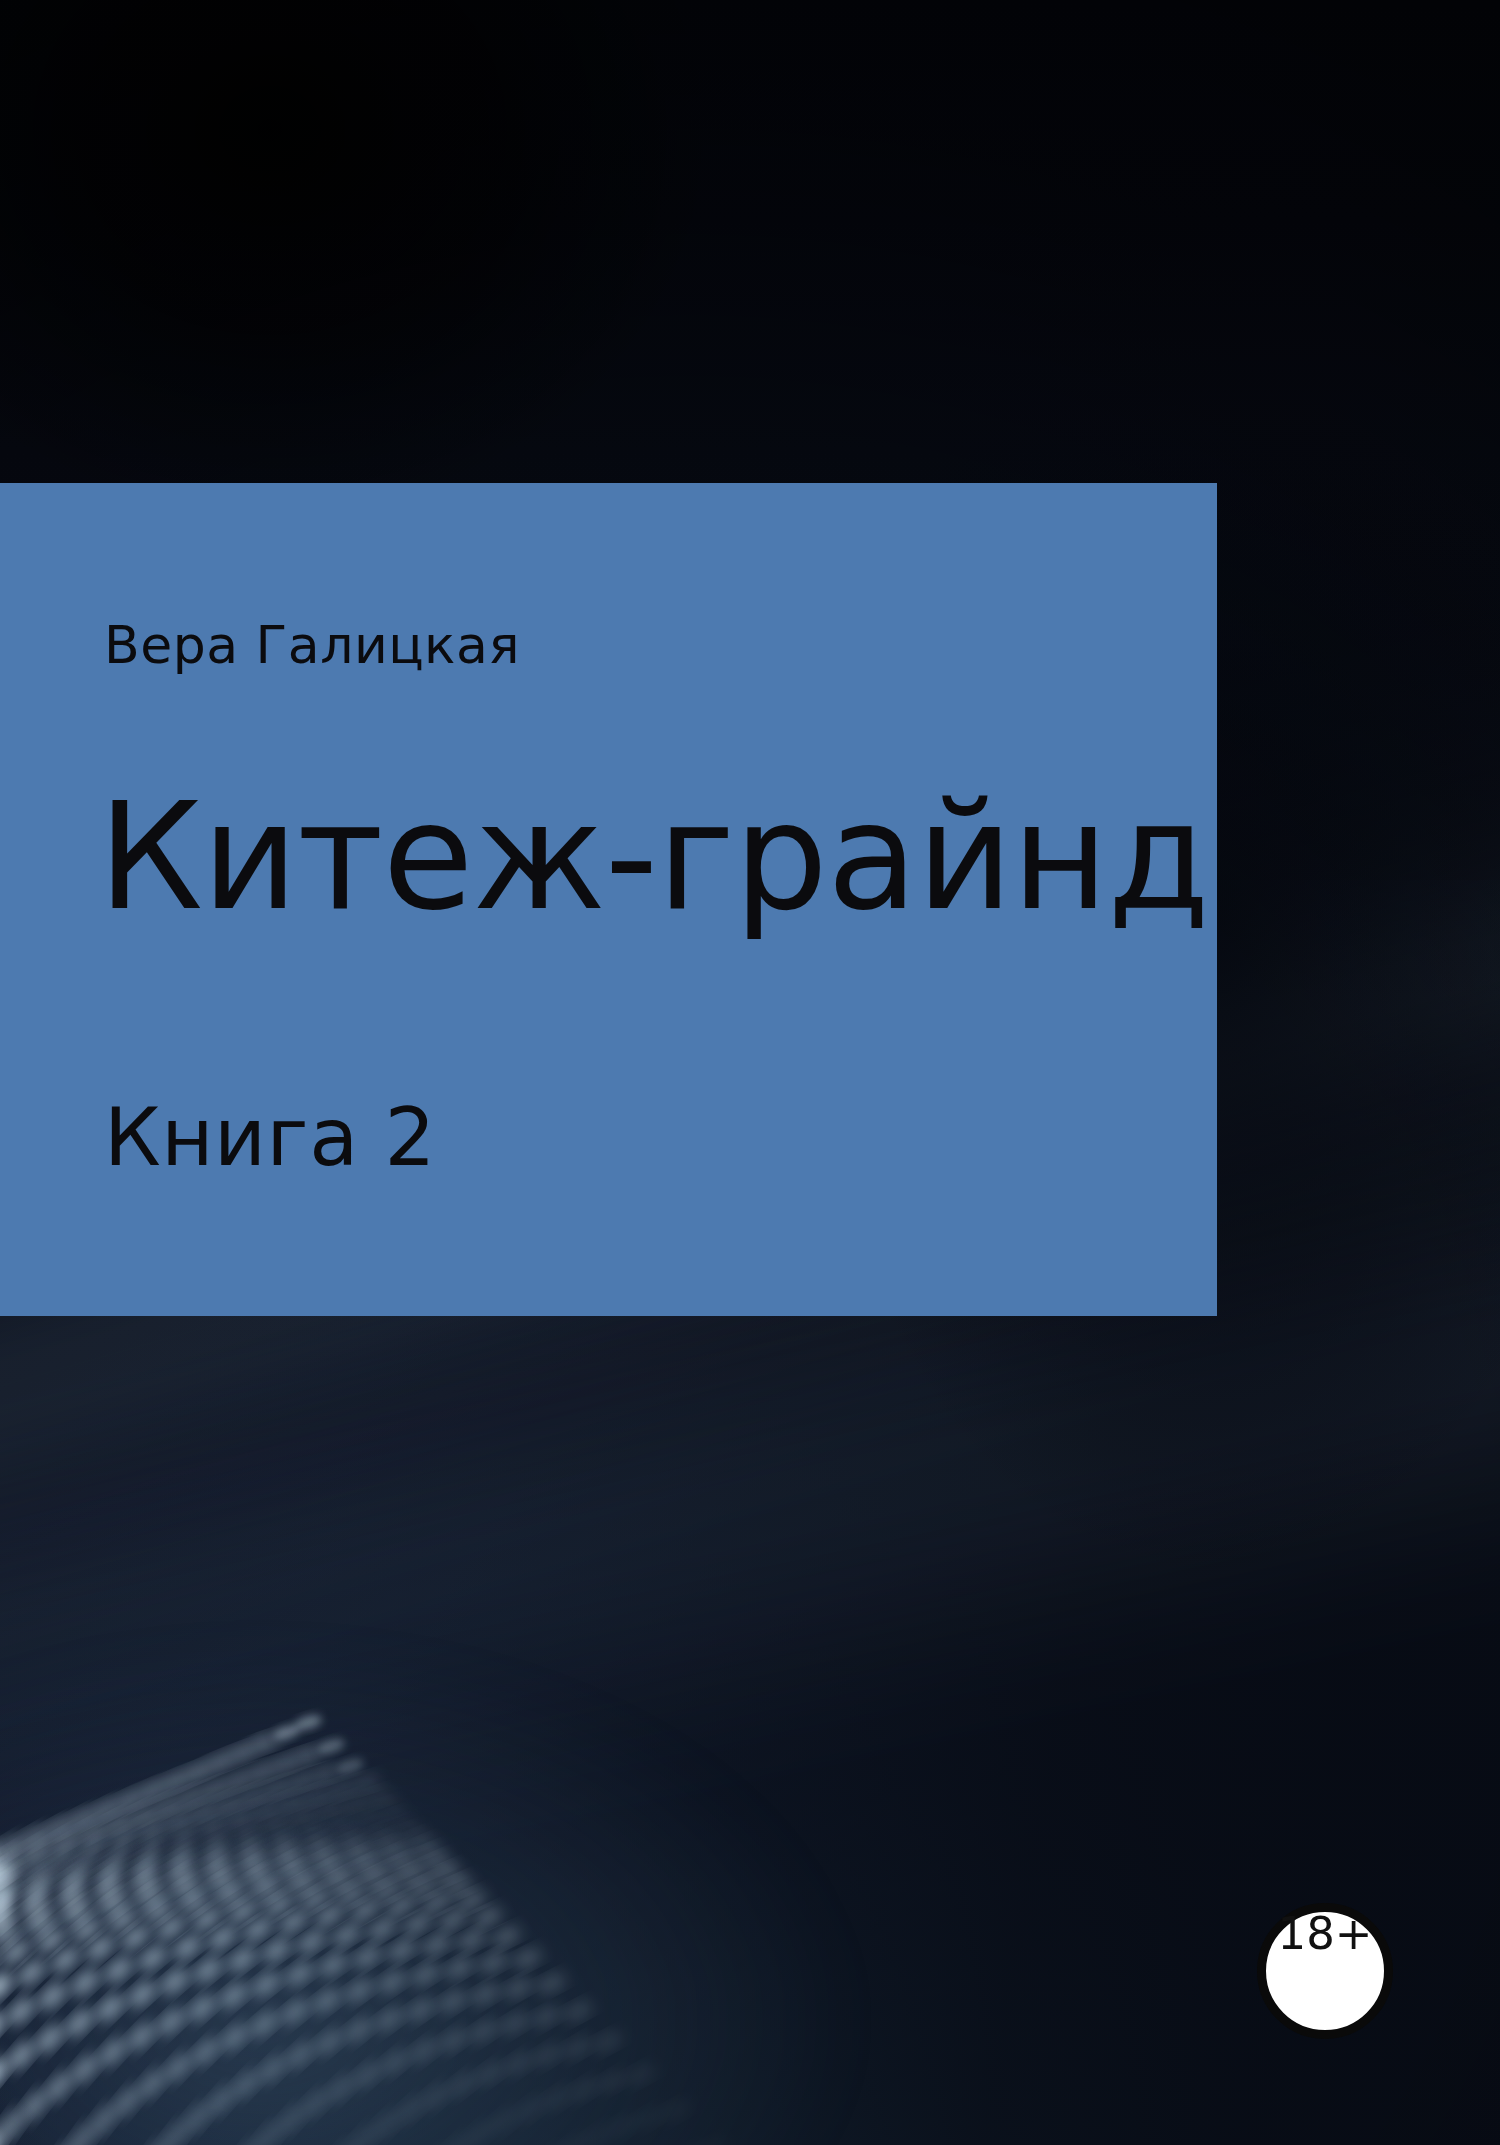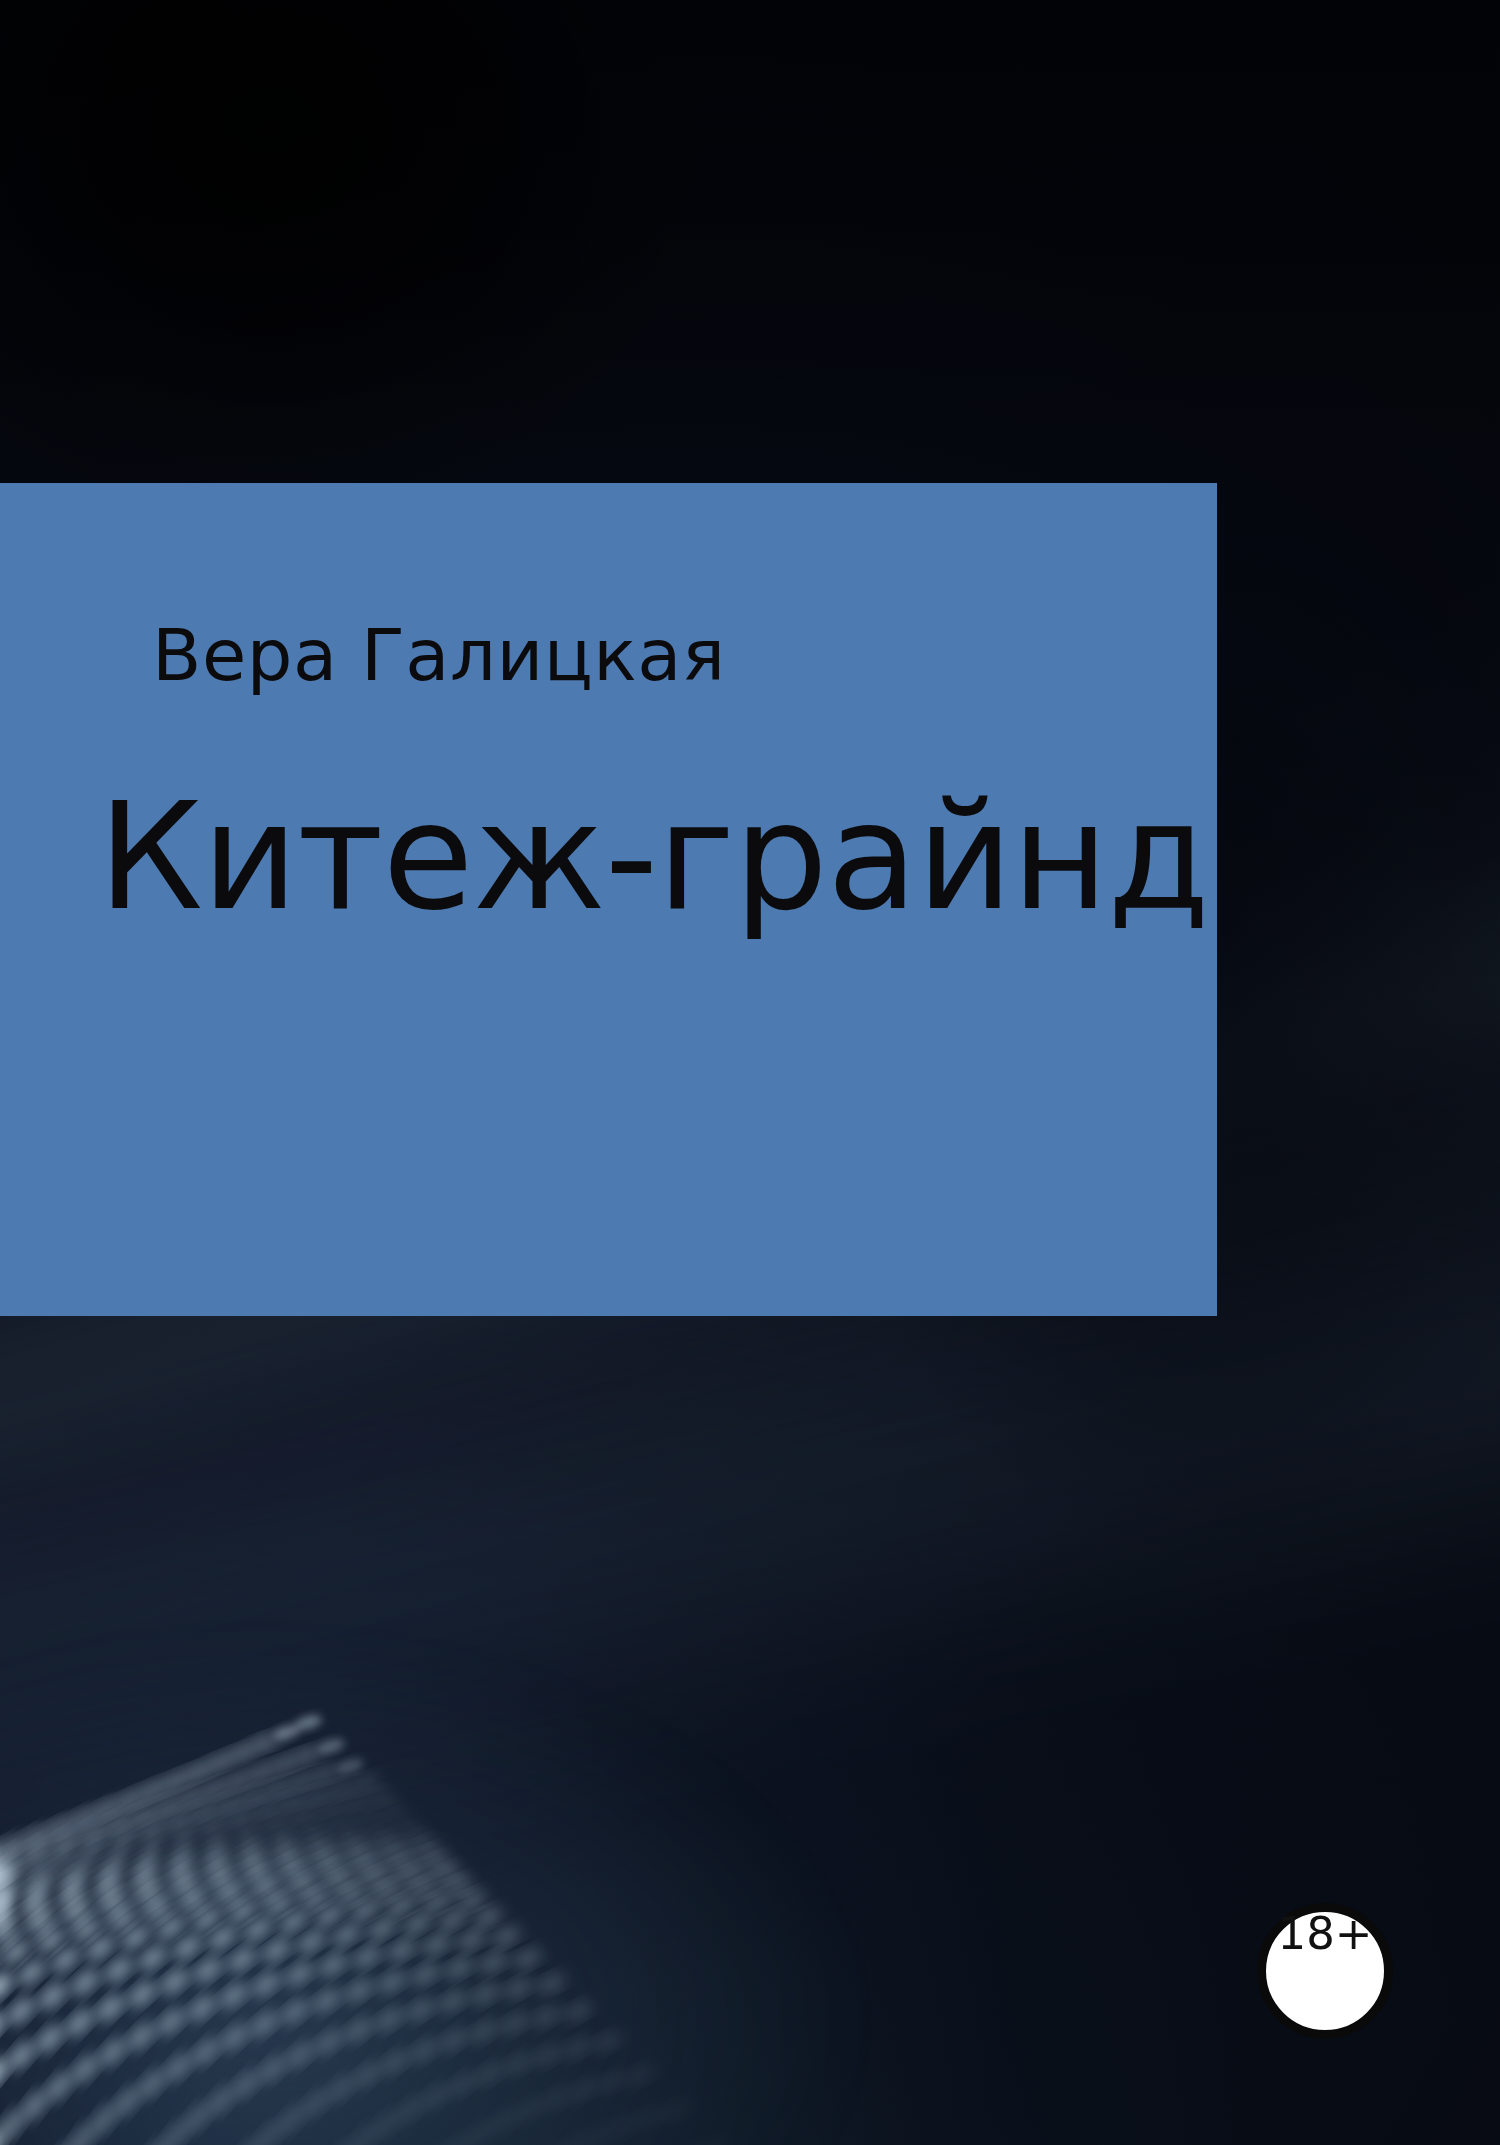--- a/index.html
+++ b/index.html
@@ -98,26 +98,25 @@
     top: 483px;
     width: 1217px;
     height: 833px;
     box-sizing: border-box;
     padding-left: 104px;
   }
   .author {
     position: absolute;
     left: 104px;
     top: 619px;
-    font-size: 72px;
+    font-size: 52px;
     line-height: 1;
     letter-spacing: 0.5px;
     color: #0b0b0e;
     white-space: nowrap;
-    margin-left: 48px;
   }
   .book-title {
     position: absolute;
     left: 98px;
     top: 783px;
     font-size: 148px;
     line-height: 1;
     letter-spacing: -1px;
     color: #09090c;
     white-space: nowrap;
@@ -555,18 +554,19 @@
   <div class="bg-topleft"></div>
   <div class="bg-rightdark"></div>
   <div class="bg-vignette"></div>
 
   <div class="title-box" style="background: rgb(77, 122, 176);"></div>
 
   <div class="author" style="color: rgb(11, 11, 14);">Вера Галицкая</div>
 
   <div class="book-title" style="color: rgb(11, 11, 14);">Китеж-грайнд</div>
 
+  <div class="series" style="color: rgb(11, 11, 14);">Книга 2</div>
 
   <div class="age-badge" style="background: rgb(255, 255, 255); border-color: rgb(10, 10, 10);">
     <span>18+</span>
   </div>
 
 </div>
 
 </body></html>

